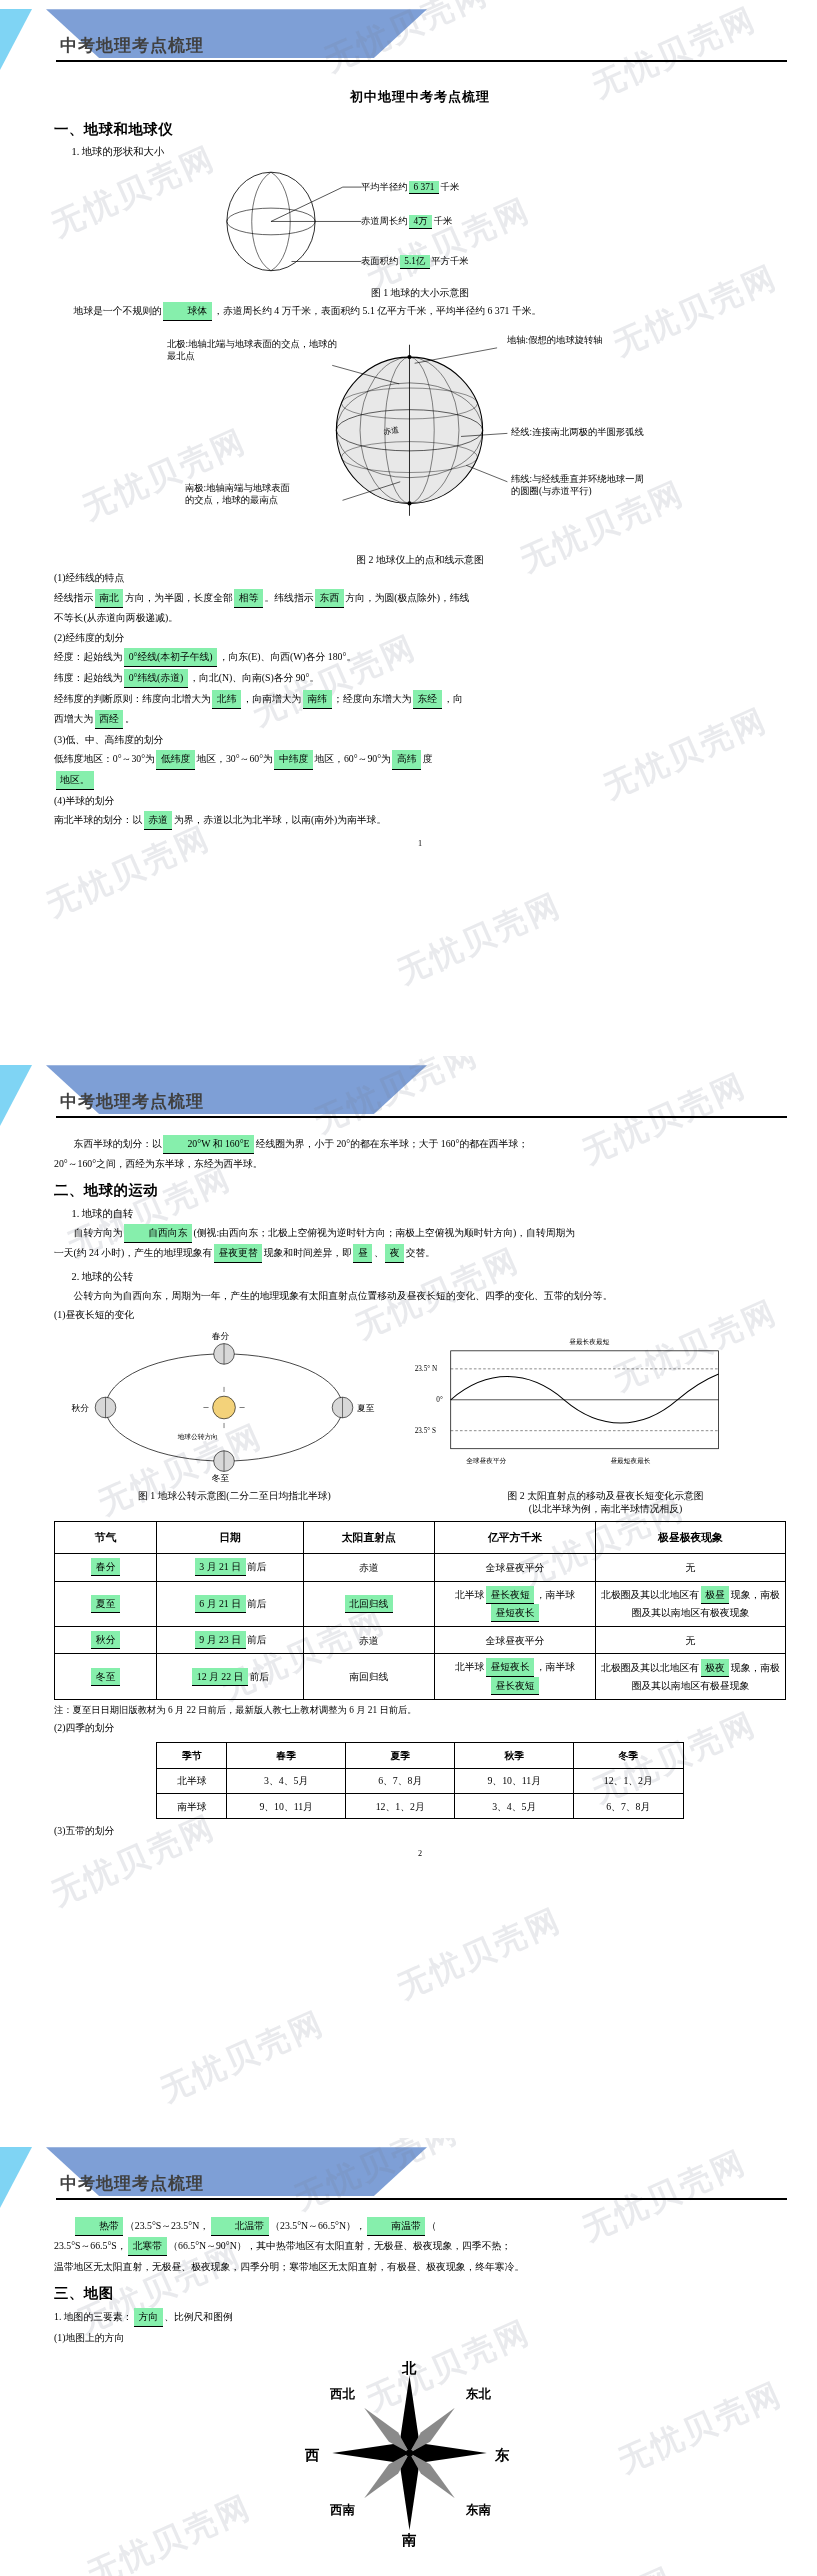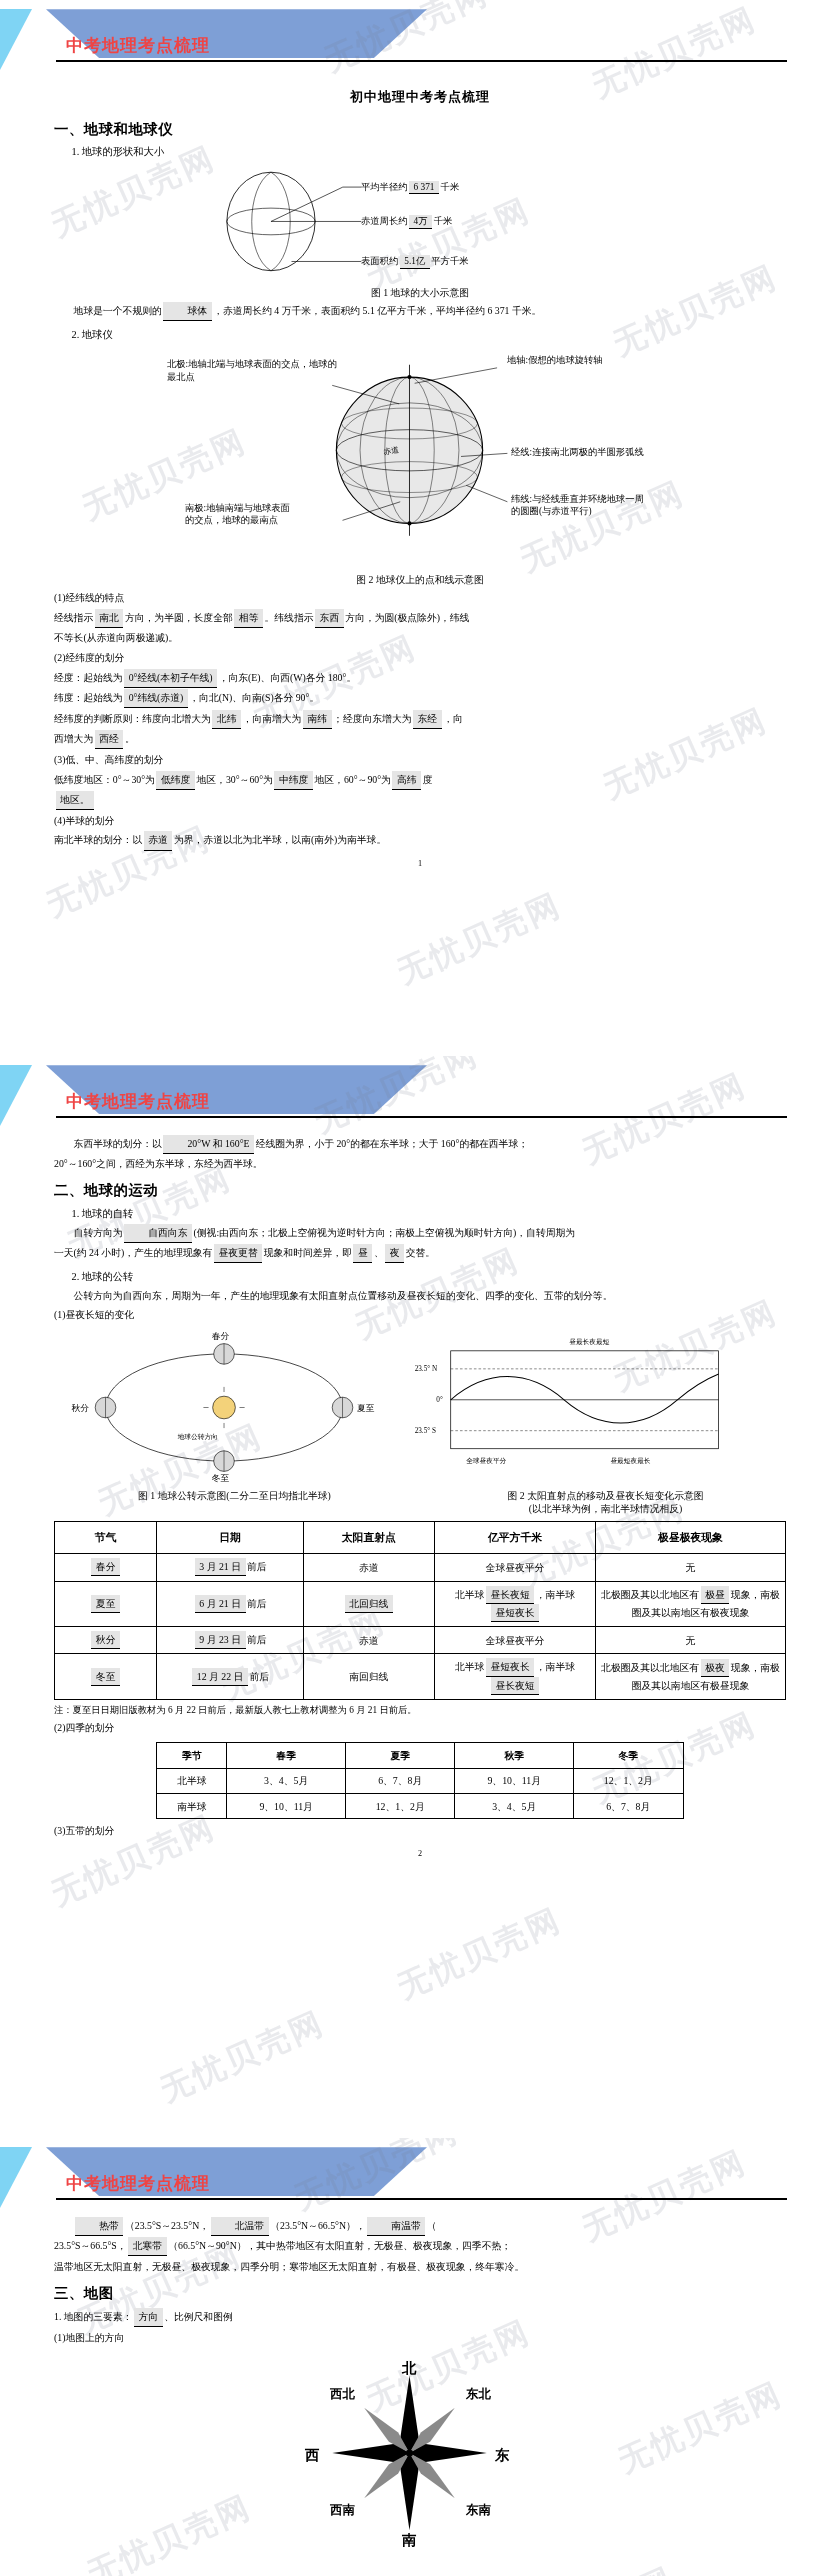--- a/index.html
+++ b/index.html
@@ -30,24 +30,24 @@
     border-top:61px solid #7fd4f4;
     border-right:32px solid transparent;
   }
   .banner .blue-trap {
     position:absolute; left:46px; top:9.3px;
     width:381px; height:49px;
     background:#7e9fd6;
     clip-path:polygon(0 0,100% 0,86% 100%,14% 100%);
   }
   .banner .hdr-title {
-    position:absolute; left:66px; top:34px;
+    position:absolute; left:60px; top:34px;
     font-family:"Liberation Serif","DejaVu Serif",serif;
     font-size:17px; font-weight:700; letter-spacing:1px;
-    color:#ef4444; white-space:nowrap; z-index:4;
+    color:#404040; white-space:nowrap; z-index:4;
   }
   .banner .hdr-rule {
     position:absolute; left:56px; right:31px; top:60px;
     height:1.5px; background:#000; z-index:3;
   }
   
   .wm-layer {
     position:absolute; inset:0;
     pointer-events:none; z-index:2; overflow:hidden;
   }
@@ -67,21 +67,21 @@
     margin:11.3px 0 13.4px 0; letter-spacing:1px;
   }
   h2.sec {
     font-size:14.4px; font-weight:700; margin:8.2px 0 5.2px 0; letter-spacing:0.5px;
   }
   h3.sub { font-size:10.3px; font-weight:400; margin:6.2px 0 3.1px 17.5px; }
   p.line { font-size:9.8px; line-height:1.85; margin:1.5px 0; text-indent:0; }
   p.ind { text-indent:19.6px; }
   .blank {
     display:inline-block;
-    background:#e5e5e5;
+    background:#86efac;
     border-bottom:0.8px solid #000;
     padding:0 4.6px 0 4.6px;
     margin:0 1.5px;
     font-weight:400;
   }
   .figcap { text-align:center; font-size:9.8px; margin:4.1px 0 2.1px 0; }
   .pageno { text-align:center; font-size:8.2px; margin:8.2px 0 5.2px 0; }
   
   .diagram { position:relative; margin:5.2px 0; }
   .lbl { position:absolute; font-size:9.3px; line-height:1.35; }
@@ -155,21 +155,20 @@
       <div class="lbl" style="left:307px;top:91px;">
         <span>表面积约</span><span class="blank">5.1亿</span><span>平方千米</span>
       </div>
     </div>
     <div class="figcap">图 1   地球的大小示意图</div>
 
     <p class="line ind">
       <span>地球是一个不规则的</span><span class="blank">球体</span><span>，赤道周长约 4 万千米，表面积约 5.1 亿平方千米，平均半径约 6 371 千米。</span>
     </p>
 
-    <h3 class="sub">2. 地球仪</h3>
 
     <div class="diagram" style="height:222px;">
       <svg width="711" height="222" viewBox="0 0 1380 430">
         <circle cx="690" cy="200" r="142" fill="#e8e8e8" stroke="#000" stroke-width="2"></circle>
         <ellipse cx="690" cy="200" rx="142" ry="40" fill="none" stroke="#000" stroke-width="1.2"></ellipse>
         <ellipse cx="690" cy="200" rx="142" ry="92" fill="none" stroke="#000" stroke-width="0.9"></ellipse>
         <ellipse cx="690" cy="148" rx="132" ry="30" fill="none" stroke="#000" stroke-width="0.8"></ellipse>
         <ellipse cx="690" cy="252" rx="132" ry="30" fill="none" stroke="#000" stroke-width="0.8"></ellipse>
         <ellipse cx="690" cy="200" rx="48" ry="142" fill="none" stroke="#000" stroke-width="0.9"></ellipse>
         <ellipse cx="690" cy="200" rx="96" ry="142" fill="none" stroke="#000" stroke-width="0.9"></ellipse>

